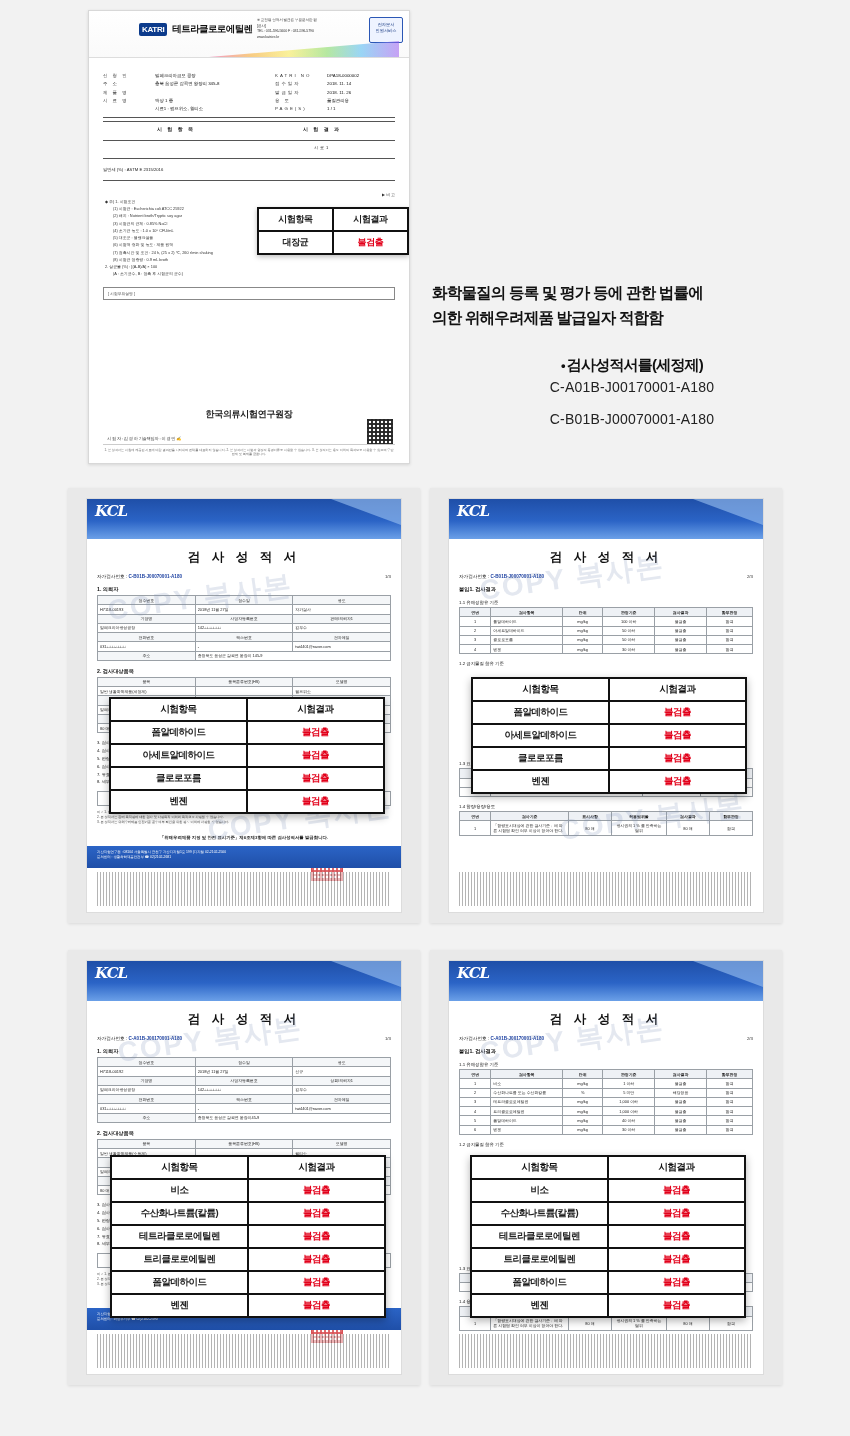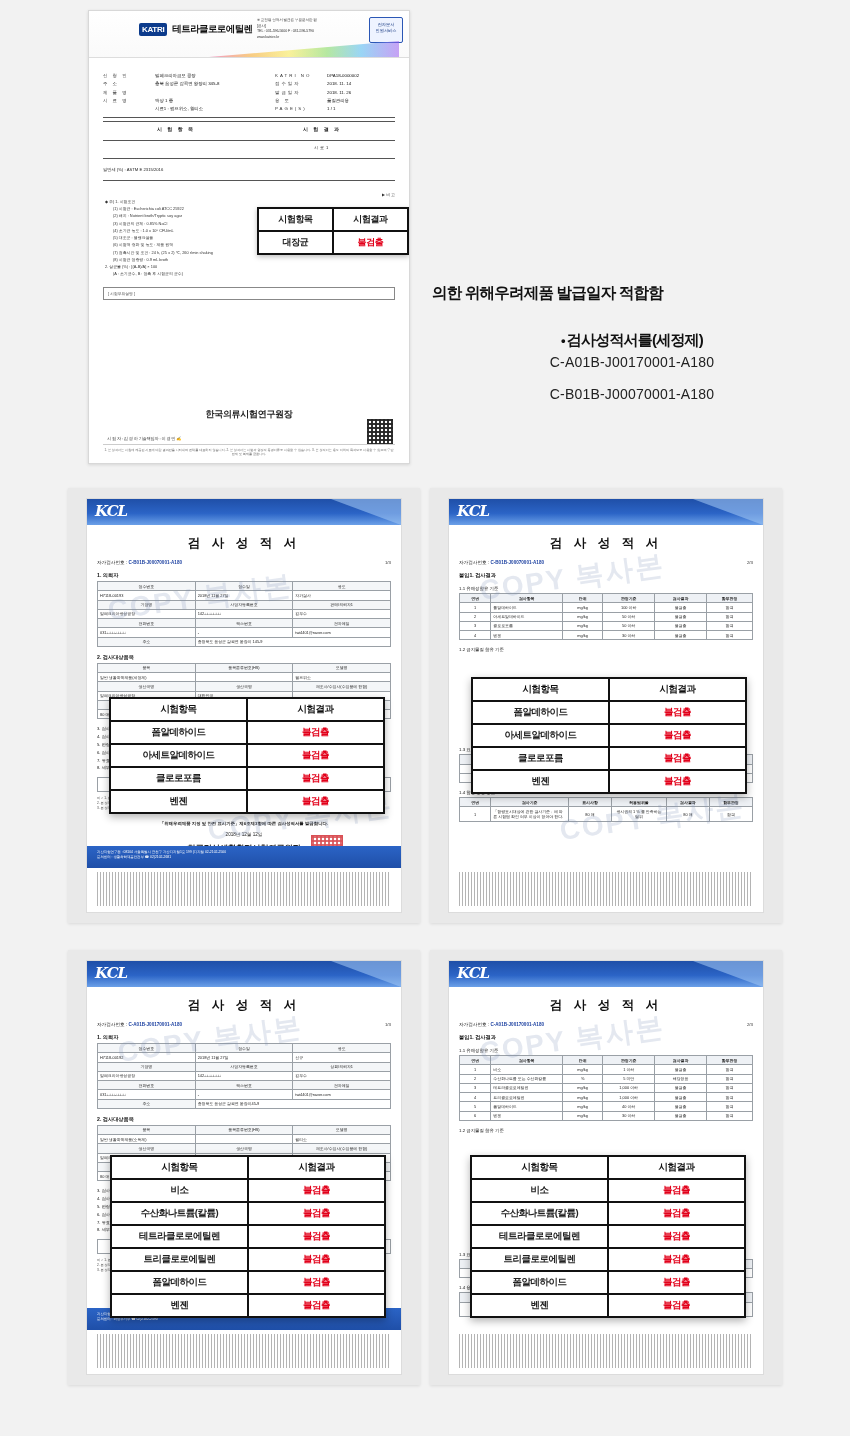--- a/index.html
+++ b/index.html
@@ -120,21 +120,21 @@
   
   .kcl{
     position:absolute;background:#e9e9e9;
     box-shadow:0 1px 3px rgba(0,0,0,.1);
     overflow:hidden;
   }
   .kcl .sheet{
     position:absolute;left:18px;top:10px;right:18px;bottom:10px;background:#fff;
     border:1px solid #dcdcdc;overflow:hidden;
   }
-  .kcl-topbar{height:26px;background:linear-gradient(180deg,#1f4fa8 0%,#2b64c6 55%,#6ba0e8 100%);position:relative;}
+  .kcl-topbar{height:40px;background:linear-gradient(180deg,#1f4fa8 0%,#2b64c6 55%,#6ba0e8 100%);position:relative;}
   .kcl-topbar .tri{
     position:absolute;right:0;top:0;width:0;height:0;
     border-top:26px solid #9cc3f2;border-left:70px solid transparent;opacity:.6;
   }
   .kcl-logo{
     position:absolute;left:8px;top:3px;font-family:"DejaVu Serif",serif;font-style:italic;
     font-weight:bold;font-size:15px;color:#fff;letter-spacing:-1px;
   }
   .kcl-title{
     text-align:center;font-size:12.5px;font-weight:bold;letter-spacing:4px;
@@ -323,20 +323,21 @@
       <div class="katri-sign">한국의류시험연구원장</div>
       <div class="katri-signrow">
         <span>시 험 자 : 김 경 아          기술책임자 : 이 경 민</span>
         <span class="sig-script">✍</span>
       </div>
       <div class="katri-qr"></div>
       <div class="katri-foot">1. 본 성적서는 시험에 제공된 시료에 대한 결과만을 나타내며 전체를 대표하지 않습니다.  2. 본 성적서는 사법적·행정적 증명서류로 사용할 수 없습니다.  3. 본 성적서는 용도 이외의 목적으로 사용할 수 없으며 무단전재 및 복제를 금합니다.</div>
     </div>
 
     <div class="top-right">
+      <div class="law-line">화학물질의 등록 및 평가 등에 관한 법률에</div>
       <div class="law-line">의한 위해우려제품 발급일자 적합함</div>
       <div class="cert-list">
         <div class="cert-item">
           <div class="cert-label"><span class="dot">•</span><span>검사성적서를(세정제)</span></div>
           <div class="cert-code">C-A01B-J00170001-A180</div>
         </div>
         <div class="cert-item">
           <div class="cert-code">C-B01B-J00070001-A180</div>
         </div>
       </div>

